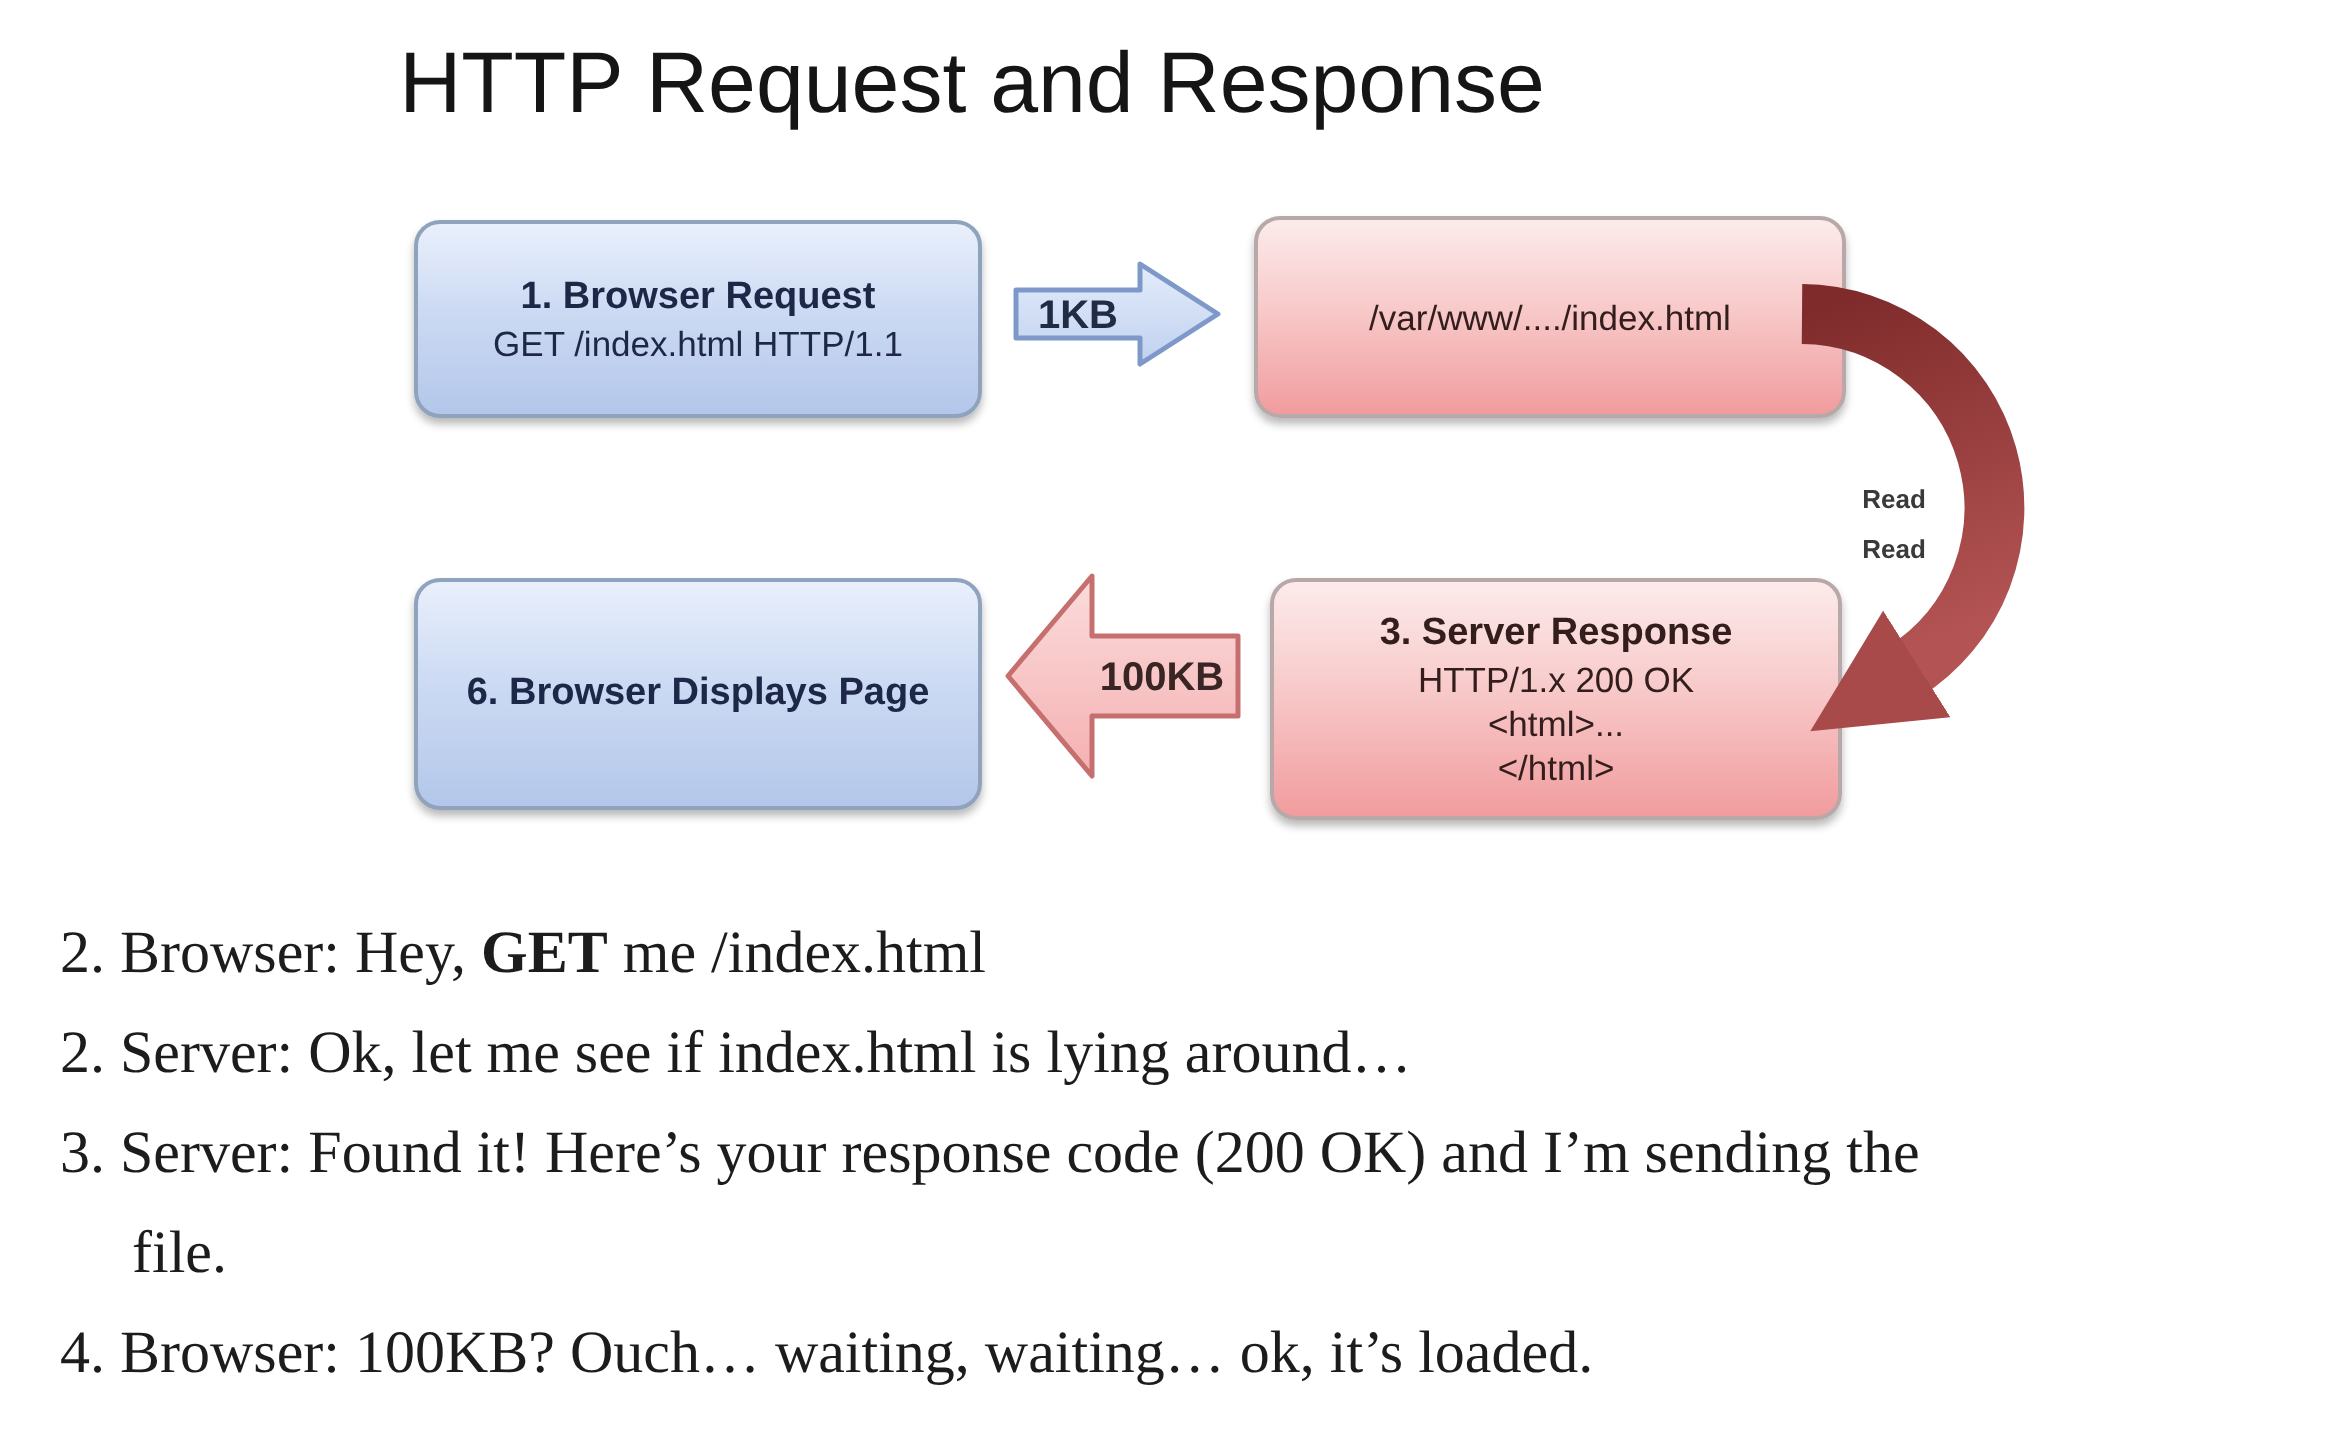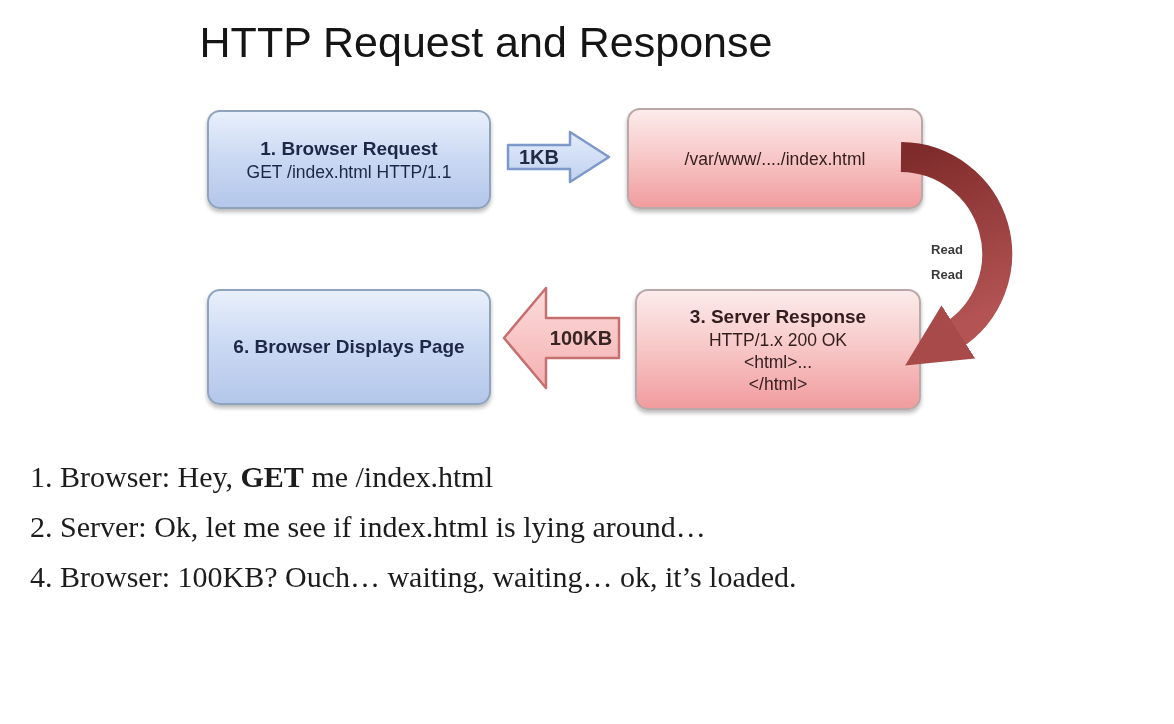--- a/index.html
+++ b/index.html
@@ -105,16 +105,18 @@
   </defs>
   <path d="M 901 157 A 97 97 0 0 1 952 336" fill="none" stroke="url(#redgrad)" stroke-width="30" marker-end="url(#rhead)"></path>
 </svg>
 
 <div class="read-file">
   <div>Read</div>
   <div>Read</div>
 </div>
 
 <div class="conversation">
-    <div class="convo-row"><span>1. Browser: Hey, </span><b>GET</b><span> me /index.html</span></div>
+    <div class="convo-row"><span>2. Browser: Hey, </span><b>GET</b><span> me /index.html</span></div>
     <div class="convo-row"><span>2. Server: Ok, let me see if index.html is lying around…</span></div>
+    <div class="convo-row"><span>3. Server: Found it! Here’s your response code (200 OK) and I’m sending the</span></div>
+    <div class="convo-row indent"><span>file.</span></div>
     <div class="convo-row"><span>4. Browser: 100KB? Ouch… waiting, waiting… ok, it’s loaded.</span></div>
   </div>
 
 </body></html>

